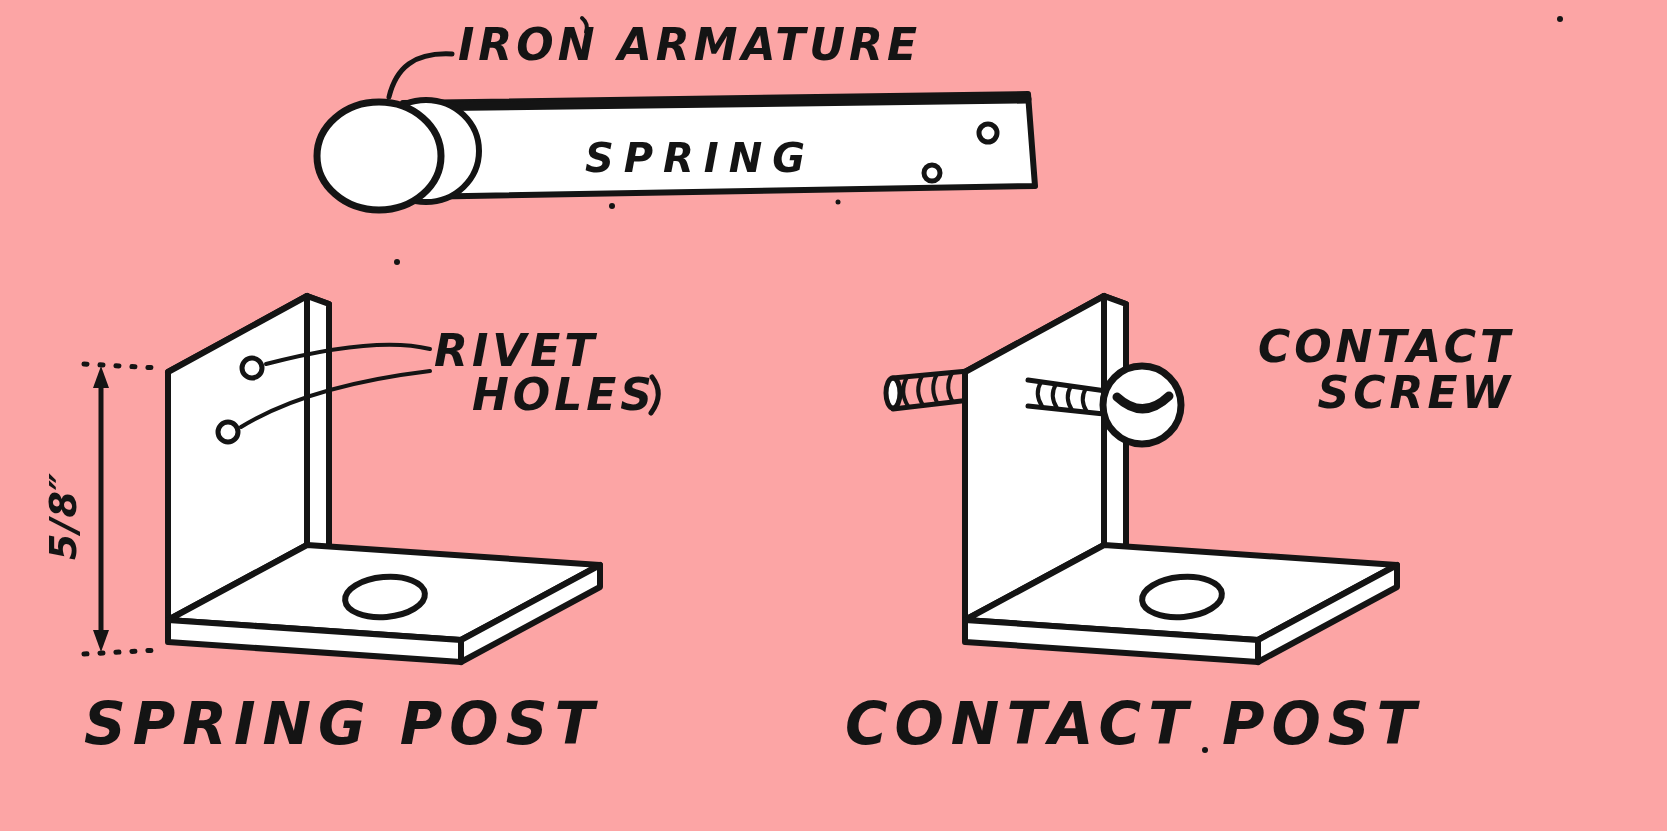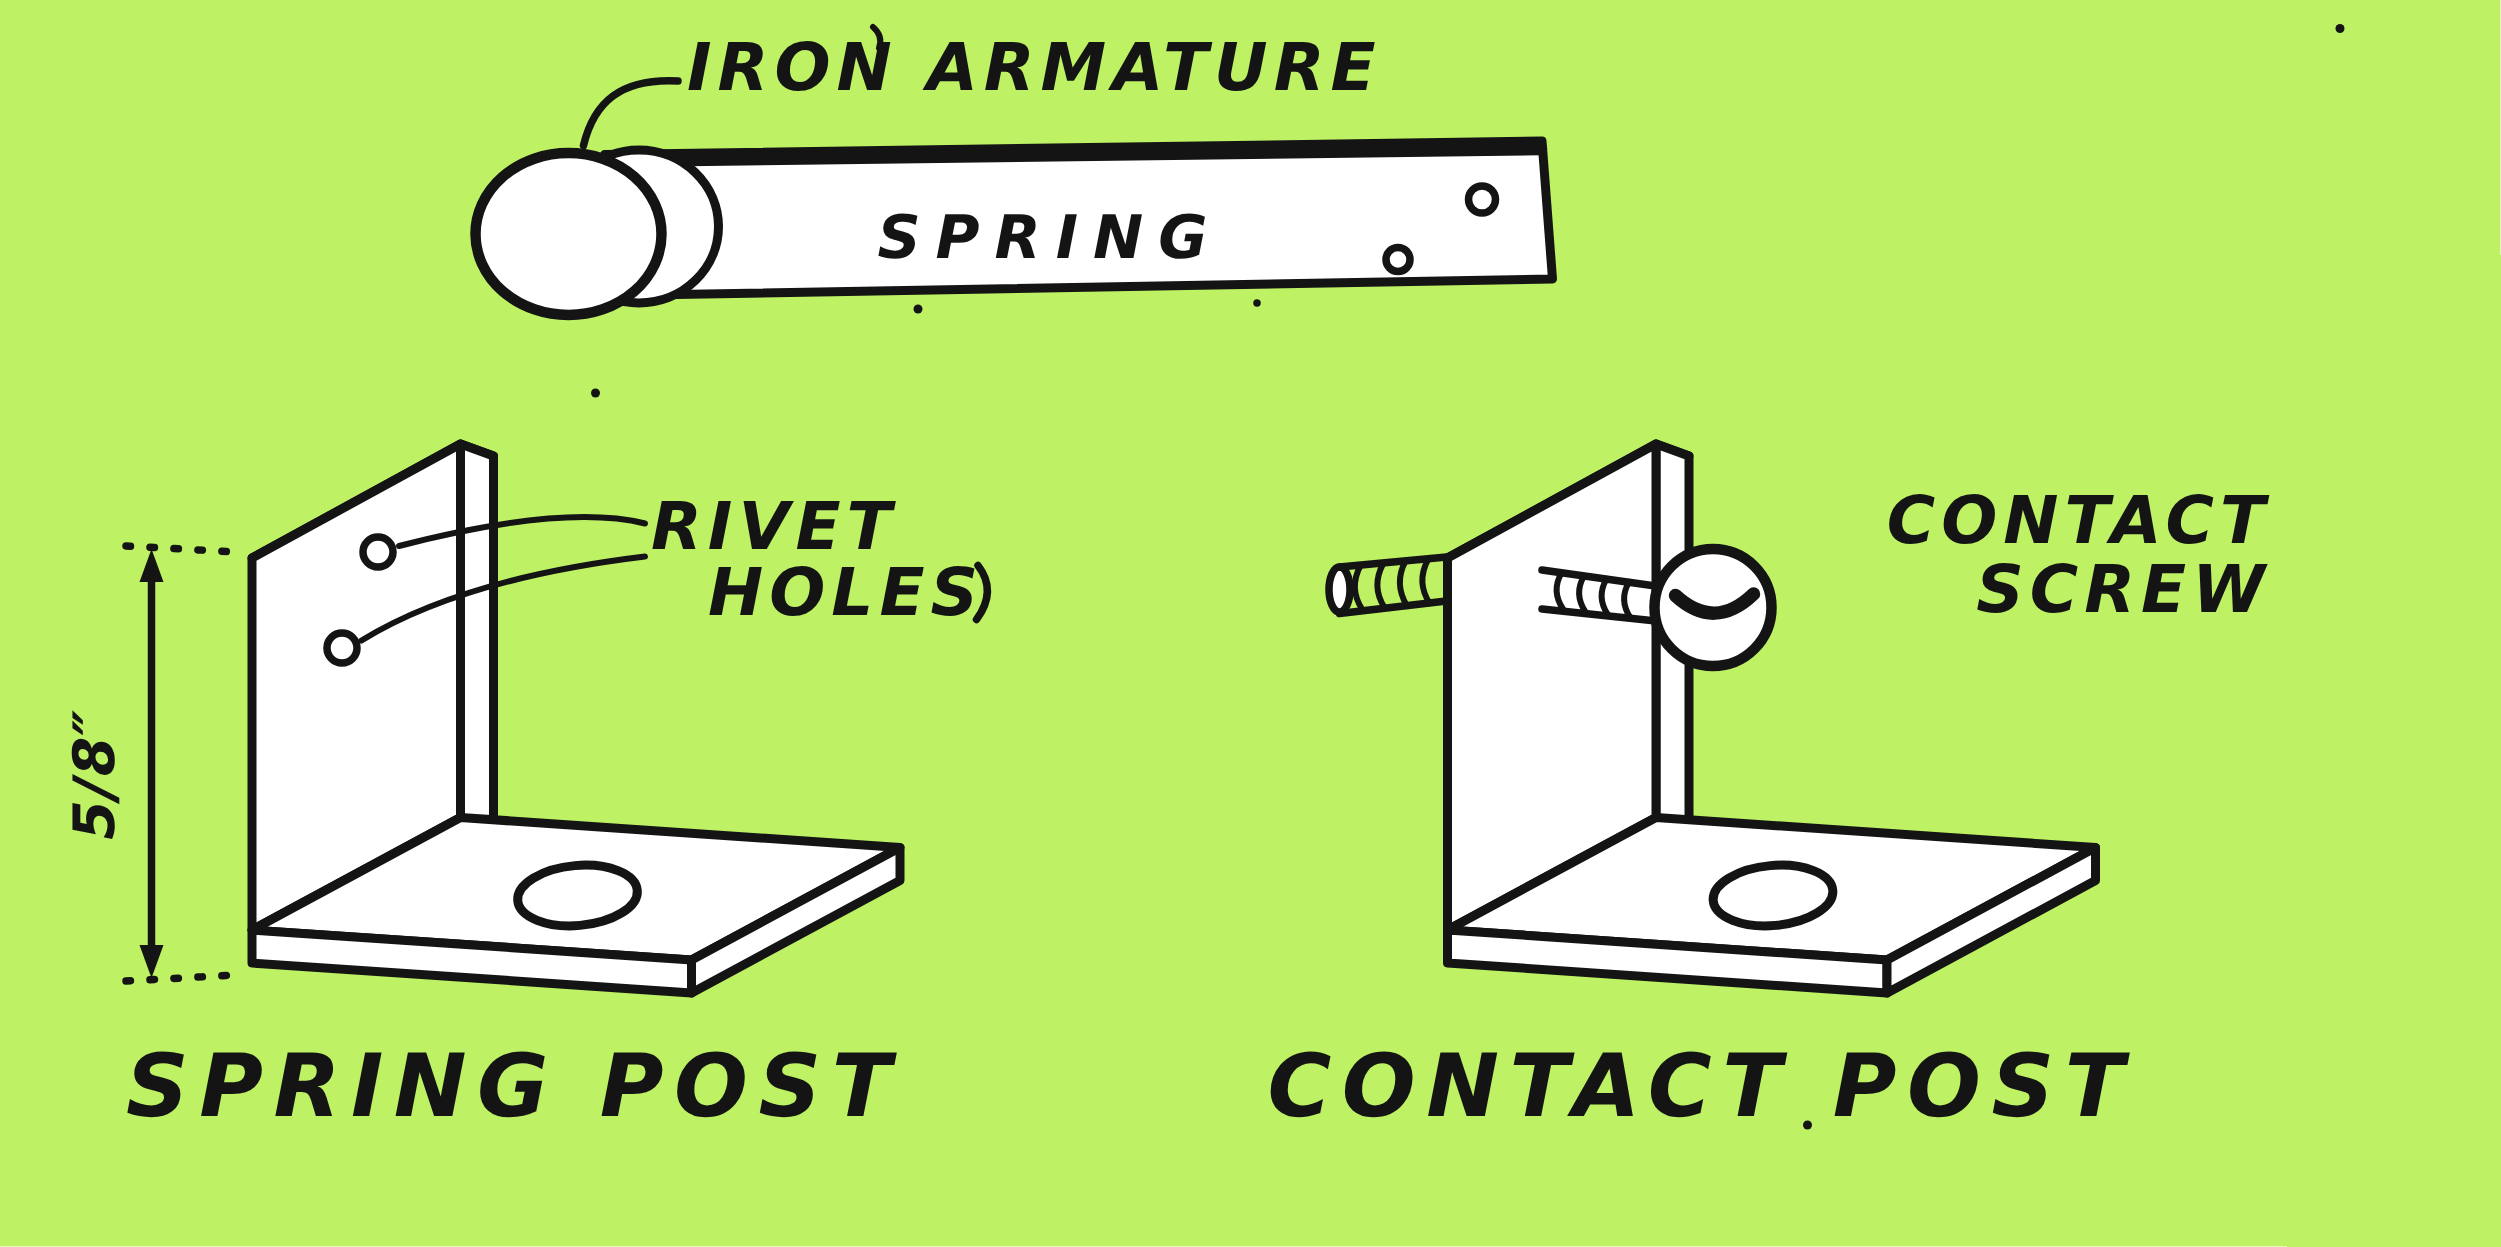--- a/index.html
+++ b/index.html
@@ -1,19 +1,19 @@
 <!DOCTYPE html>
 <html><head>
 <meta charset="utf-8">
 <style>
   html,body{margin:0;padding:0;background:#ffffff;}
   .stage{
     position:relative;
     width:1667px;height:831px;
-    background:#bef264;
+    background:#fca5a5;
     overflow:hidden;
   }
   svg{display:block;}
   .t{
     font-family:"DejaVu Sans","Liberation Sans",sans-serif;
     font-weight:700;
     font-style:italic;
     fill:#141414;
     stroke:none;
   }

